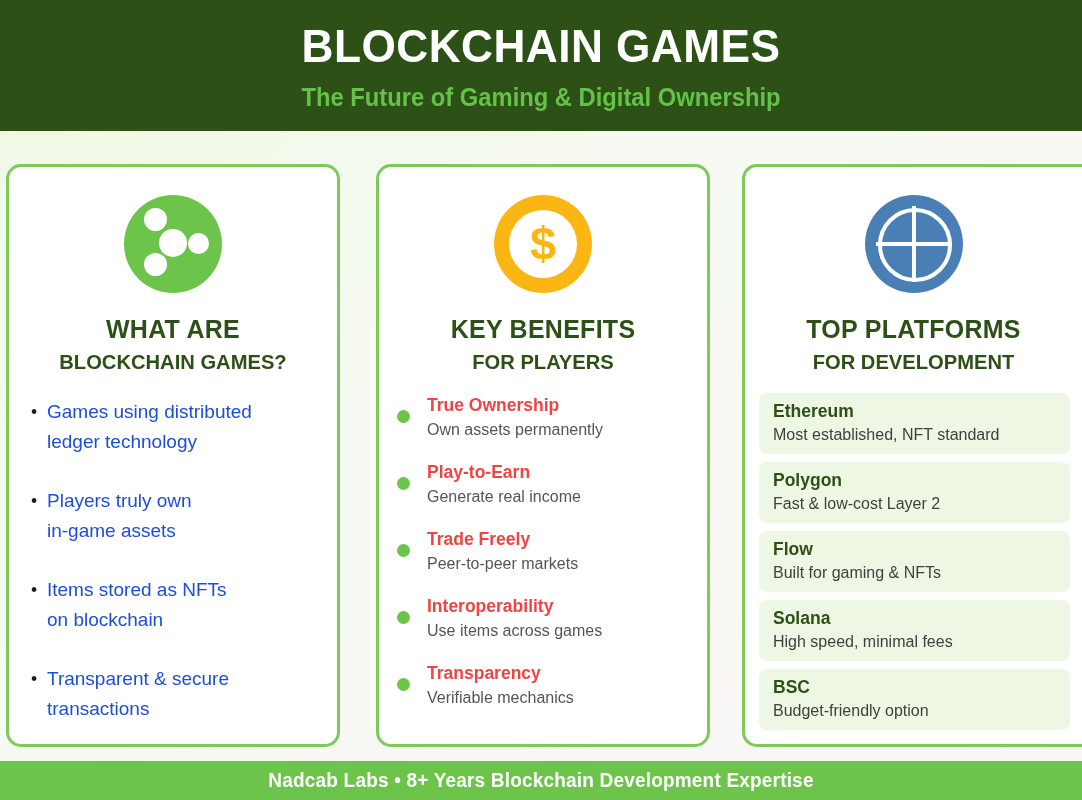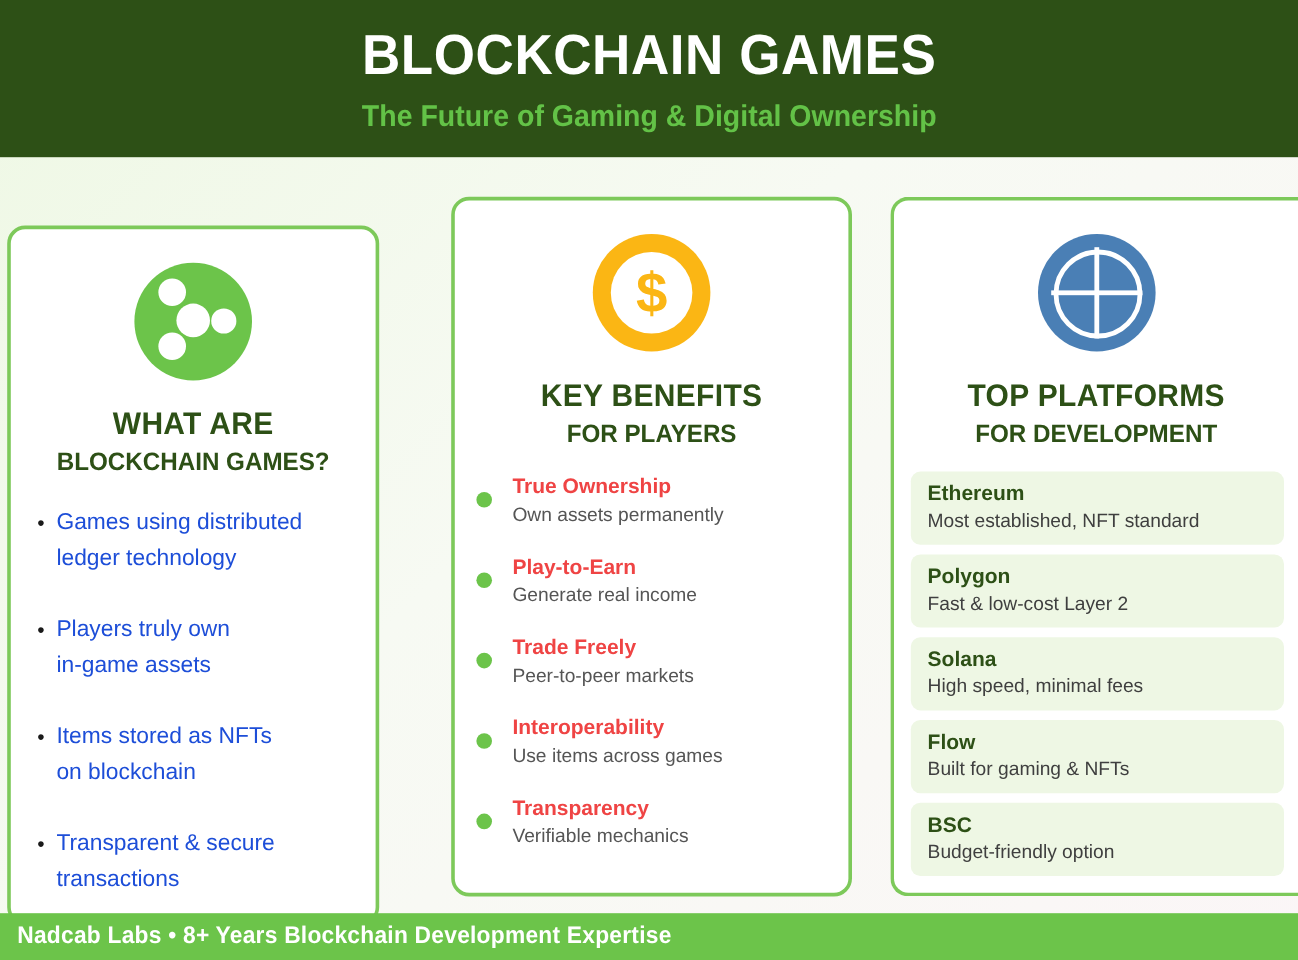--- a/index.html
+++ b/index.html
@@ -62,21 +62,21 @@
   }
   .card {
     position: absolute;
     top: 0;
     height: 583px;
     box-sizing: border-box;
     background: #ffffff;
     border: 3px solid #7dc95a;
     border-radius: 15px;
   }
-  .card-1 { left: 6px;   width: 310px; margin-top: 24px; }
+  .card-1 { left: 6px;   width: 334px; }
   .card-2 { left: 376px; width: 334px; }
   .card-3 { left: 742px; width: 340px; border-right-width: 0; border-top-right-radius:0; border-bottom-right-radius:0; }
 
   
   .icon-wrap {
     width: 100%;
     height: 104px;
     margin-top: 25px;
     display: flex;
     align-items: center;
@@ -258,20 +258,21 @@
   
   .footer {
     position: absolute;
     left: 0;
     top: 761px;
     width: 1082px;
     height: 39px;
     background: #6cc44a;
     display: flex;
     align-items: center;
+    justify-content: center;
   }
   .footer-text {
     font-family: "Liberation Sans Narrow", "Liberation Sans", sans-serif;
     font-size: 20px;
     font-weight: bold;
     color: #ffffff;
     letter-spacing: 0.2px;
     transform: scaleX(0.95);
   }
 </style>
@@ -374,26 +375,26 @@
       <div class="platform-list">
         <div class="platform-row">
           <div class="platform-name">Ethereum</div>
           <div class="platform-desc">Most established, NFT standard</div>
         </div>
         <div class="platform-row">
           <div class="platform-name">Polygon</div>
           <div class="platform-desc">Fast &amp; low-cost Layer 2</div>
         </div>
         <div class="platform-row">
+          <div class="platform-name">Flow</div>
+          <div class="platform-desc">Built for gaming &amp; NFTs</div>
+        </div>
+        <div class="platform-row">
           <div class="platform-name">Solana</div>
           <div class="platform-desc">High speed, minimal fees</div>
-        </div>
-        <div class="platform-row">
-          <div class="platform-name">Flow</div>
-          <div class="platform-desc">Built for gaming &amp; NFTs</div>
         </div>
         <div class="platform-row">
           <div class="platform-name">BSC</div>
           <div class="platform-desc">Budget-friendly option</div>
         </div>
       </div>
     </div>
 
   </div>
 

